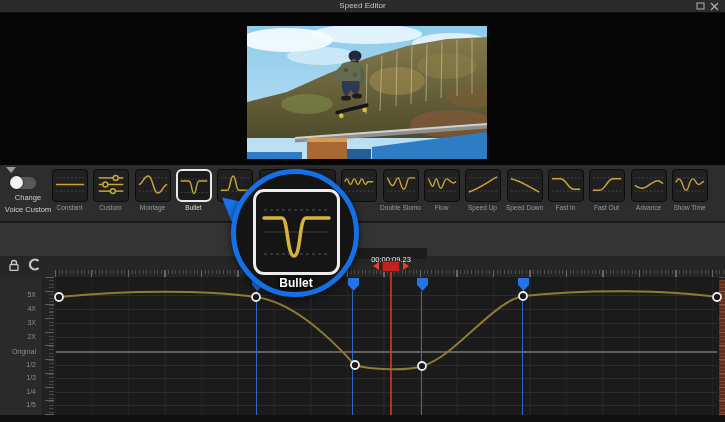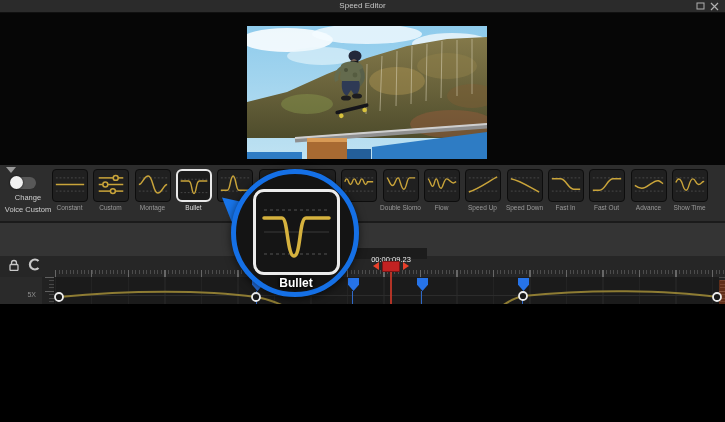--- a/index.html
+++ b/index.html
@@ -1,18 +1,18 @@
 <!DOCTYPE html>
 <html><head>
 <meta charset="utf-8">
 <style>
   * { margin:0; padding:0; box-sizing:border-box; }
   html,body { background:#000; }
   #app {
-    position:relative; width:725px; height:304px; overflow:hidden;
+    position:relative; width:725px; height:422px; overflow:hidden;
     font-family:"Liberation Sans", sans-serif; background:#c2410c;
     -webkit-font-smoothing:antialiased;
   }
   .abs { position:absolute; }
 
   
   .titlebar { left:0; top:0; width:725px; height:13px; background:#2b2b2b; border-bottom:1px solid #101010; z-index:20;}
   .titlebar .title { left:0; top:1px; width:725px; text-align:center; font-size:8px; color:#c6c6c6; }
   .winbtn { top:2px; width:12px; height:9px; cursor:pointer; }
 

